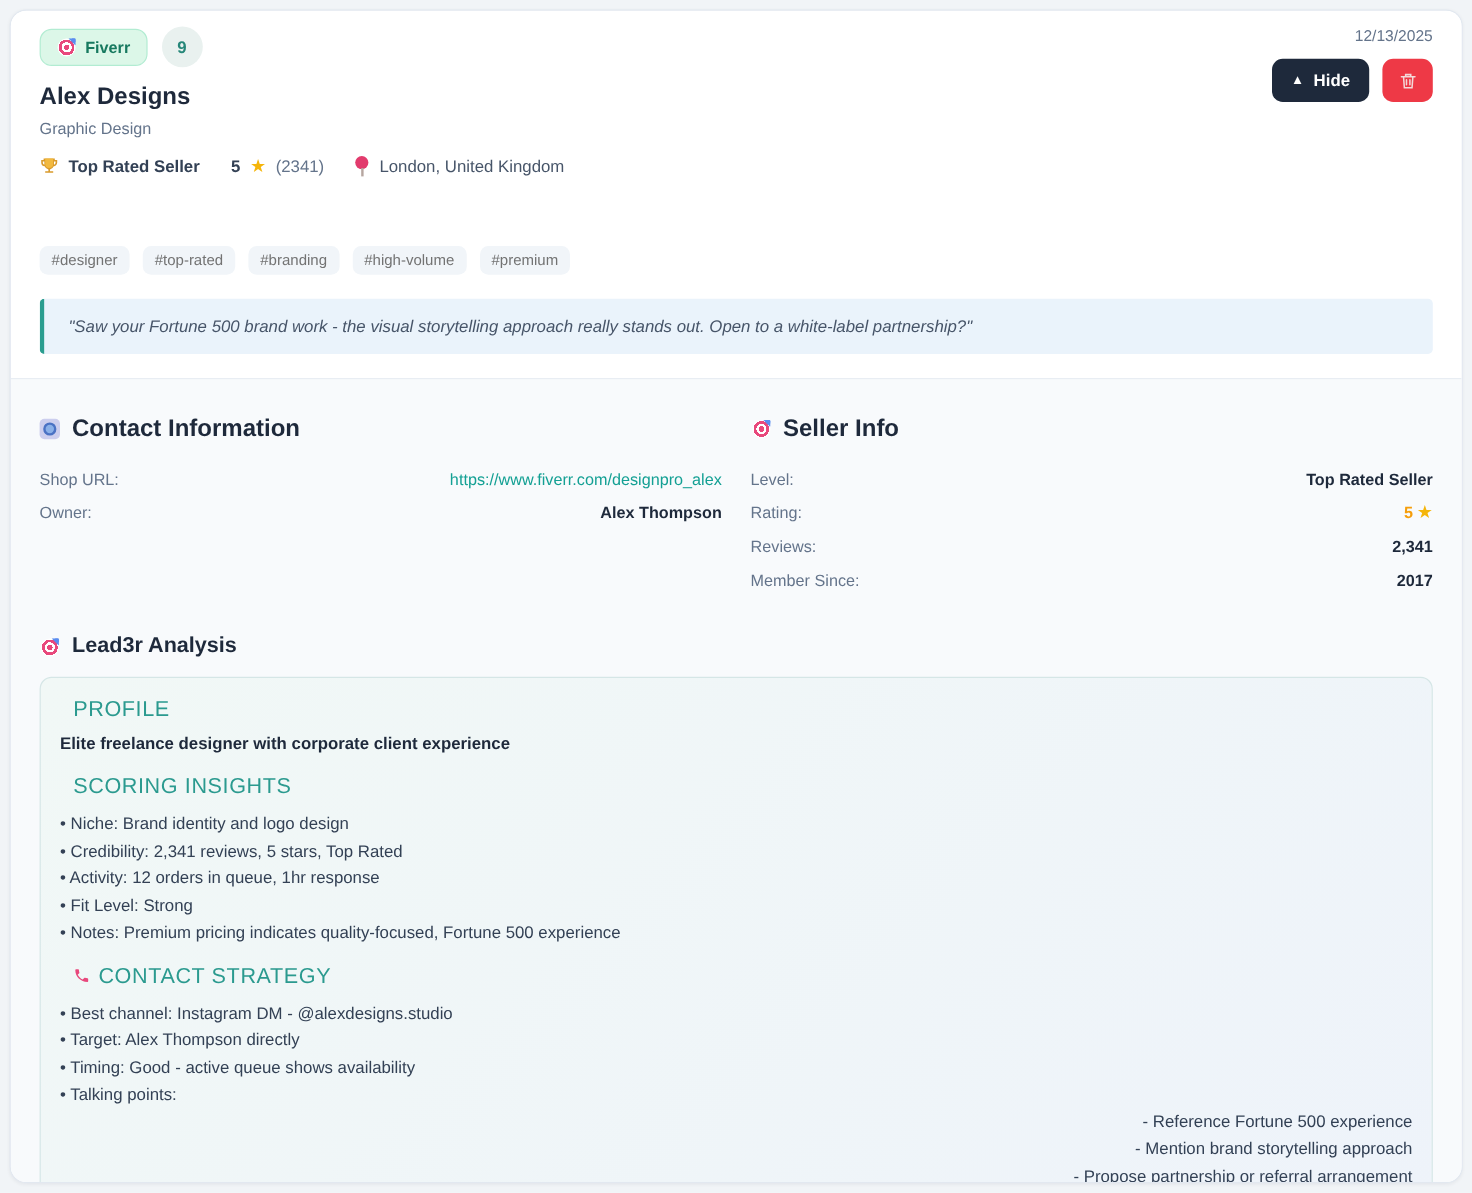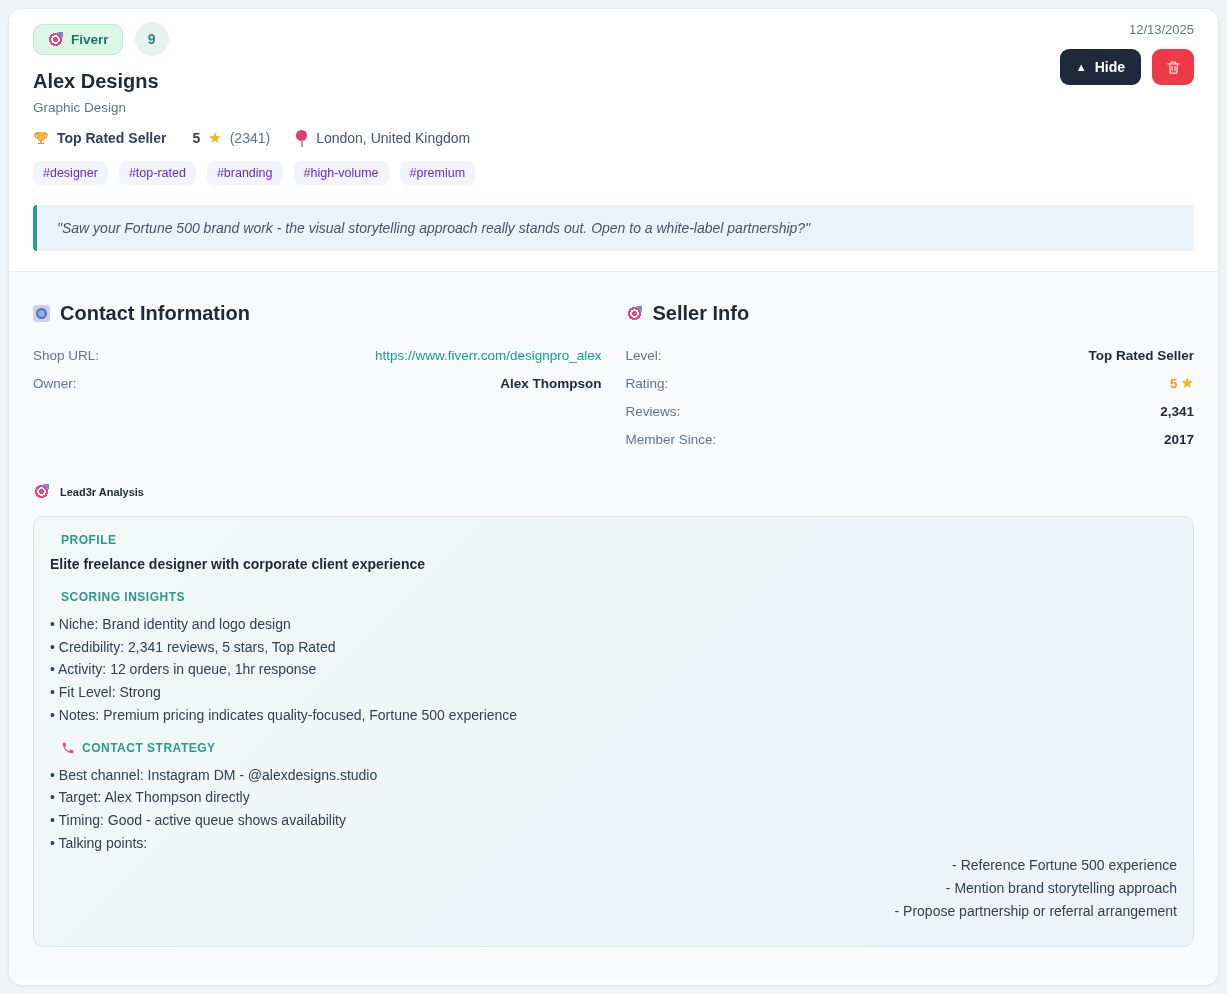--- a/index.html
+++ b/index.html
@@ -51,22 +51,22 @@
   }
   .page-title { font-size:20px; font-weight:bold; color:#1e293b; margin-top:14px; }
   .page-subtitle { font-size:13.5px; color:#64748b; margin-top:7px; }
   .meta-row { display:flex; align-items:center; gap:8px; margin-top:14px; font-size:14px; color:#475569; }
   .meta-strong { font-weight:bold; color:#334155; }
   .meta-gap { width:10px; }
   .star { color:#f5b50a; font-size:15px; }
   .muted { color:#64748b; }
   .tags-row { display:flex; gap:11px; margin-top:14px; }
   .tag {
-    background:#f1f5f9; color:#6d28d9; font-size:12.5px;
-    padding:5px 10px; border-radius:7px;
+    background:#f1f5f9; color:#737373; font-size:12.5px;
+    padding:5px 10px; border-radius:7px;margin-top:44px;
   }
   .quote-box {
     margin-top:20px;
     background:#eaf3fb;
     border-left:4px solid #2a9d8f;
     border-radius:4px;
     padding:15px 20px;
     font-size:14px; font-style:italic; color:#475569;
   }
   
@@ -76,30 +76,30 @@
     padding:30px 24px 26px;
     min-height:710px;
   }
   .info-grid { display:grid; grid-template-columns:1fr 1fr; column-gap:24px; }
   .col-title { display:flex; align-items:center; gap:10px; font-size:20px; font-weight:bold; color:#1e293b; margin-bottom:16px; }
   .info-row { display:flex; justify-content:space-between; align-items:center; height:28px; font-size:13.5px; }
   .info-label { color:#64748b; }
   .info-value { font-weight:bold; color:#1e293b; }
   .info-value.link { color:#14a094; font-weight:normal; cursor:pointer; }
   .info-value.rating { color:#f59e0b; display:flex; align-items:center; gap:3px; }
-  .analysis-title { display:flex; align-items:center; gap:10px; font-size:11px; font-weight:bold; color:#1e293b; margin-top:30px; }
+  .analysis-title { display:flex; align-items:flex-end; gap:10px; font-size:18px; font-weight:bold; color:#1e293b; margin-top:30px; }
   .analysis-box {
     margin-top:16px;
     background:linear-gradient(135deg,#f1f8f6 0%,#eef3fa 100%);
     border:1px solid #d5e6e6;
     border-radius:10px;
     padding:16px 16px 20px;
   }
   .sect-heading {
-    color:#2b9a8f; font-size:12px; font-weight:bold;
+    color:#2b9a8f; font-size:18px; font-weight:normal;
     letter-spacing:.5px; margin-bottom:9px;
     display:flex; align-items:center; gap:7px;padding-left:11px;
   }
   .profile-text { font-size:14px; font-weight:bold; color:#1e293b; margin-bottom:18px; }
   .bullet-list { margin-bottom:14px; }
   .bullet-item { font-size:14px; color:#334155; line-height:22.7px; }
   .bullet-item.sub { padding-left:12px;text-align:right; }
   
   .icon { display:inline-flex; align-items:center; justify-content:center; flex:none; }
   .target-icon { width:17px; height:17px; position:relative; }

